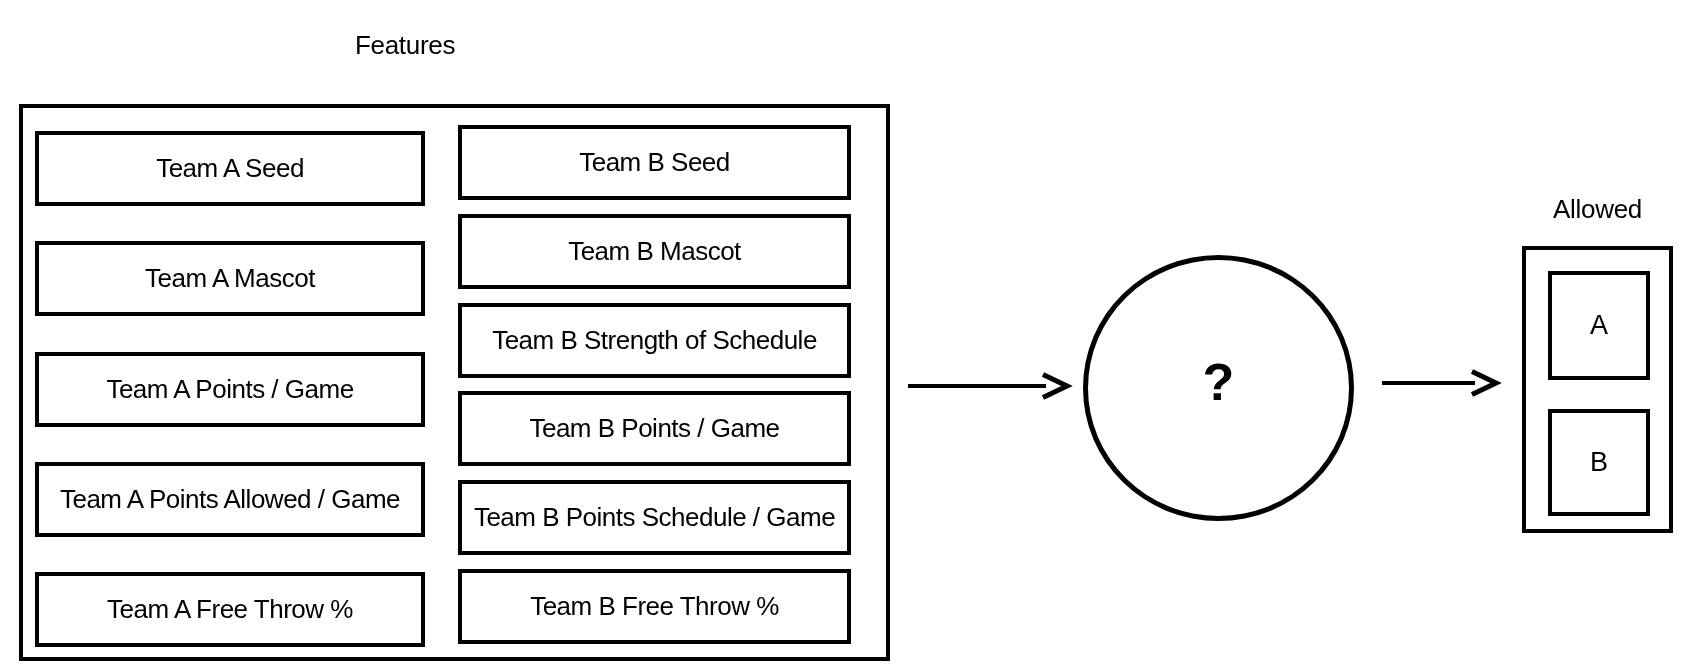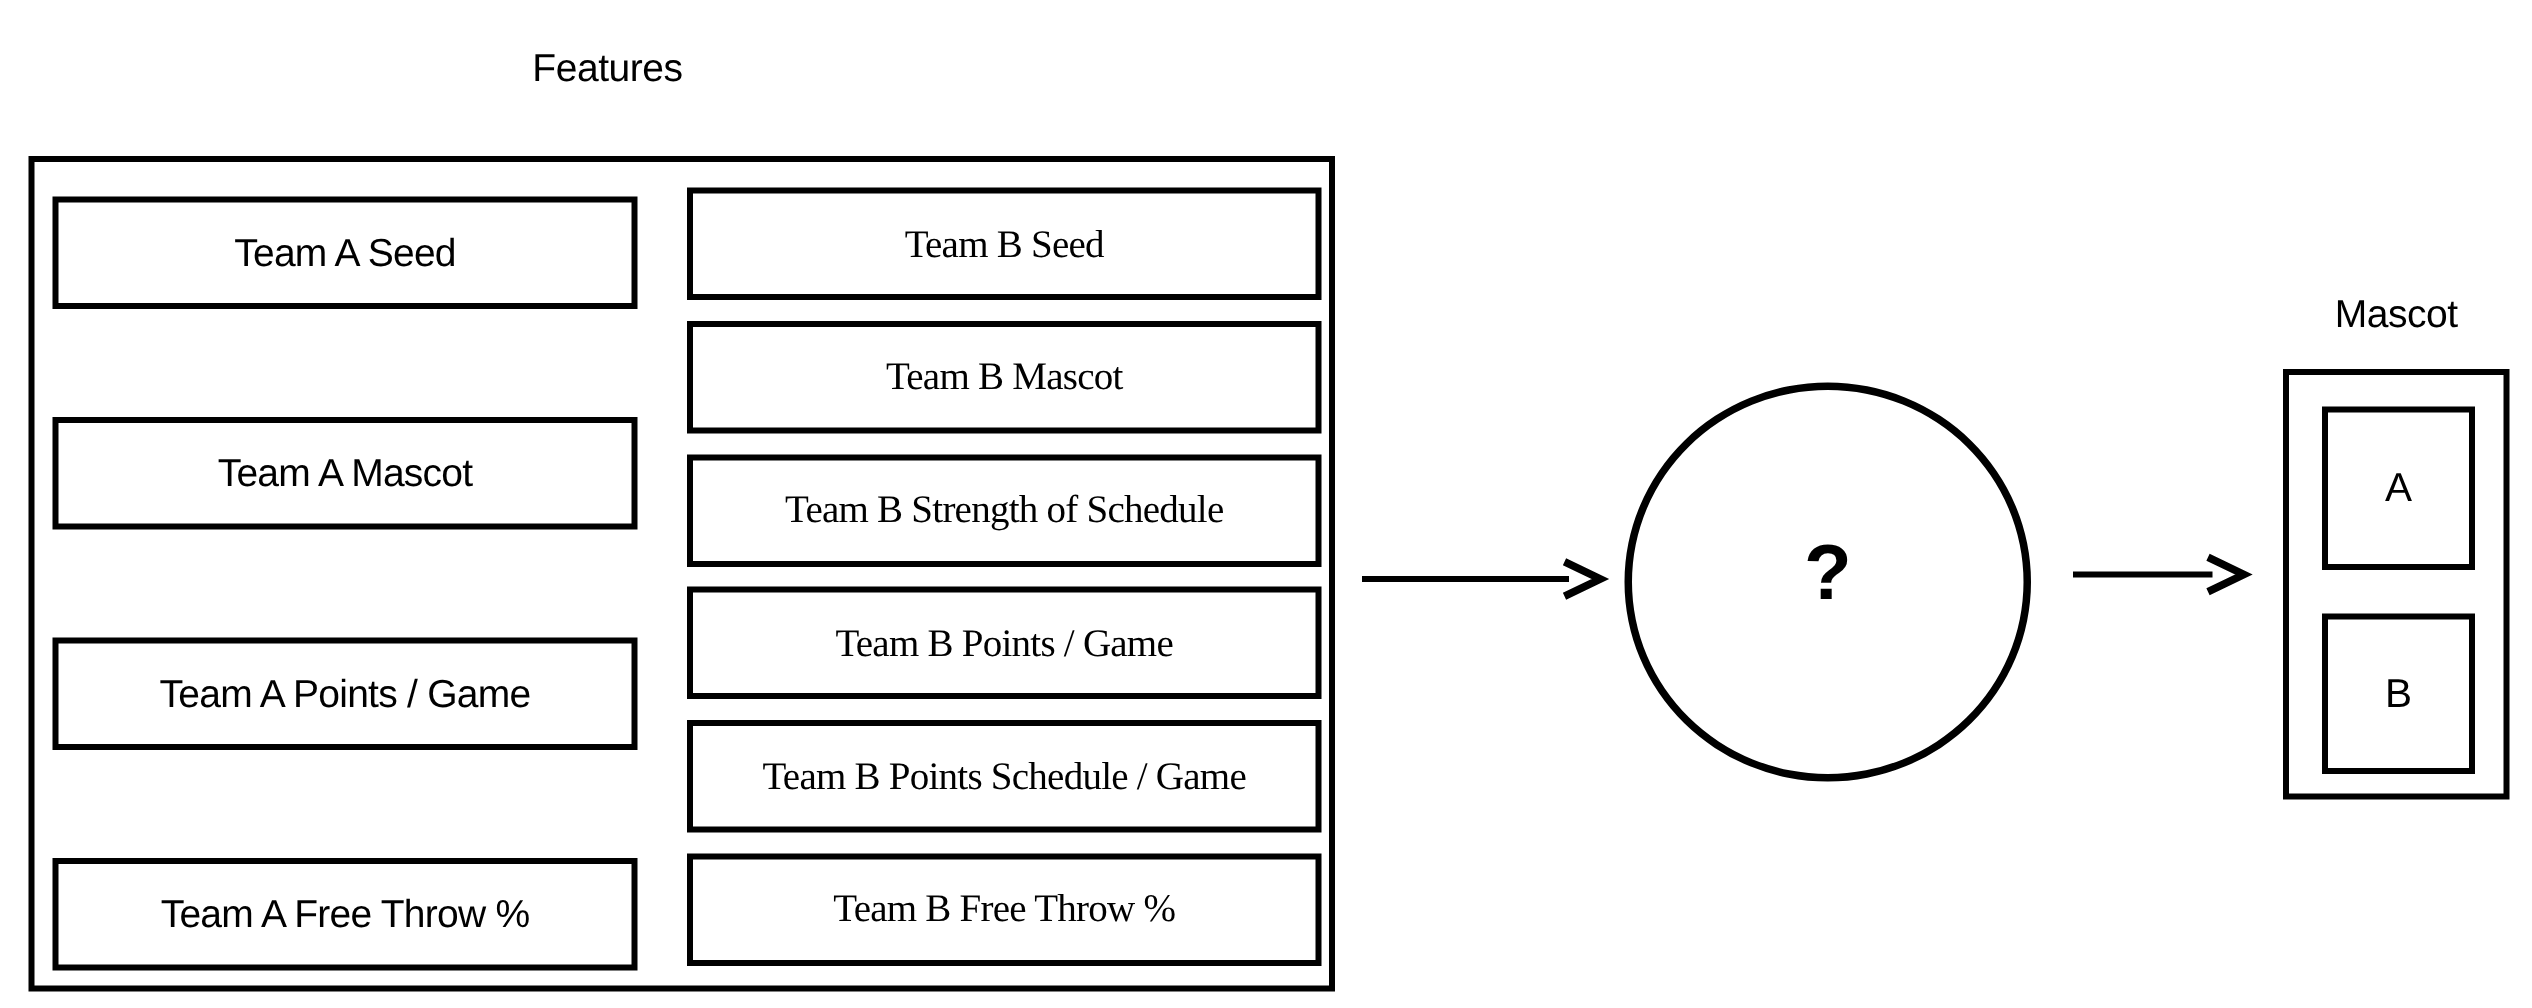--- a/index.html
+++ b/index.html
@@ -53,23 +53,22 @@
   }
   .col-a {
     left: 12px;   
     top: 23px;    
     width: 390px;
     height: 516px;
   }
   .col-b {
     left: 435px;  
     top: 17px;    
-    width: 423px;
+    width: 393px;
     height: 519px;
-    font-family: Liberation Serif, serif;
   }
   .feature-box {
     height: 75px;
     border: 4px solid #000000;
     box-sizing: border-box;
     display: flex;
     align-items: center;
     justify-content: center;
     font-size: 26px;
     letter-spacing: -0.5px;
@@ -133,20 +132,21 @@
 
 <div class="canvas">
 
   <div class="section-title features-title">Features</div>
 
   <div class="features-box">
     <div class="feature-col col-a">
       <div class="feature-box">Team A Seed</div>
       <div class="feature-box">Team A Mascot</div>
       <div class="feature-box">Team A Points / Game</div>
+      <div class="feature-box">Team A Points Allowed / Game</div>
       <div class="feature-box">Team A Free Throw %</div>
     </div>
     <div class="feature-col col-b">
       <div class="feature-box">Team B Seed</div>
       <div class="feature-box">Team B Mascot</div>
       <div class="feature-box">Team B Strength of Schedule</div>
       <div class="feature-box">Team B Points / Game</div>
       <div class="feature-box">Team B Points Schedule / Game</div>
       <div class="feature-box">Team B Free Throw %</div>
     </div>
@@ -159,21 +159,21 @@
 
   <div class="model-circle">
     <span class="model-symbol">?</span>
   </div>
 
   <svg class="flow-arrow arrow-2" width="130" height="40" viewBox="0 0 130 40" aria-hidden="true">
     <line x1="8" y1="20" x2="101" y2="20" stroke="#000000" stroke-width="4"></line>
     <polyline points="98,8.5 122,20 98,31.5" fill="none" stroke="#000000" stroke-width="5"></polyline>
   </svg>
 
-  <div class="section-title winner-title">Mascot</div>
+  <div class="section-title winner-title">Allowed</div>
 
   <div class="winner-box">
     <div class="outcome-box outcome-a">
       <span>A</span>
     </div>
     <div class="outcome-box outcome-b">
       <span>B</span>
     </div>
   </div>
 

